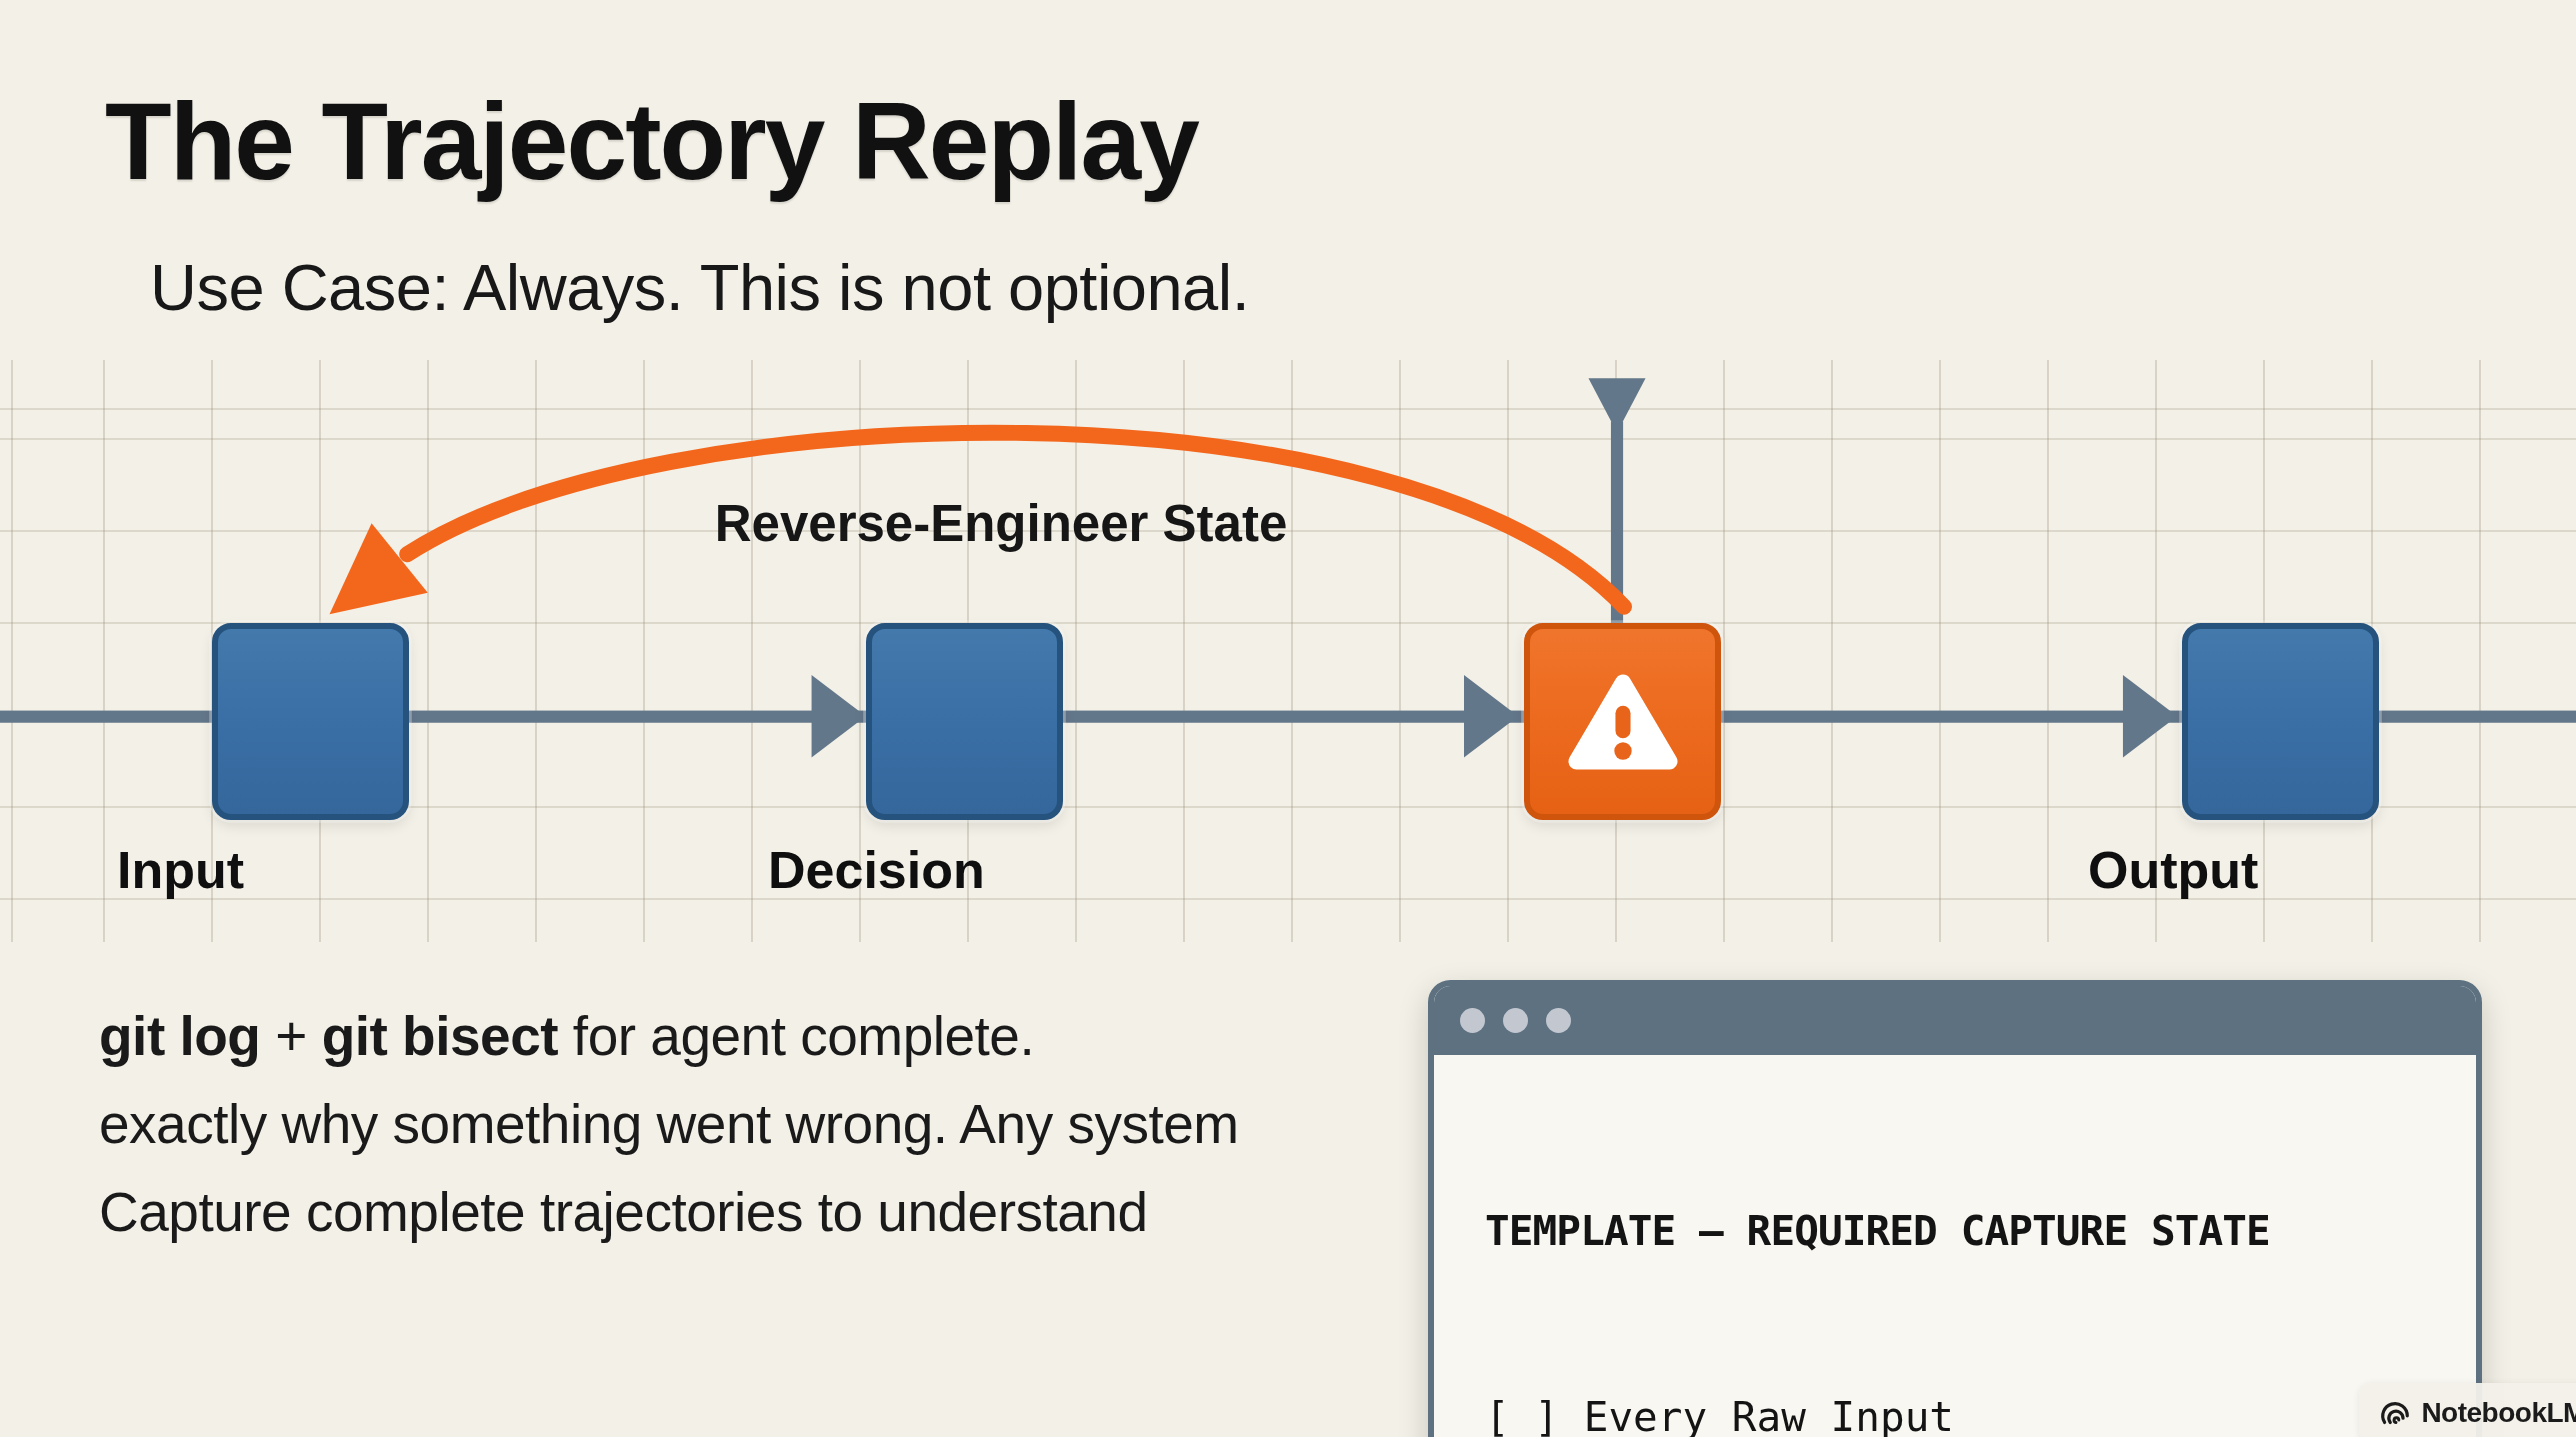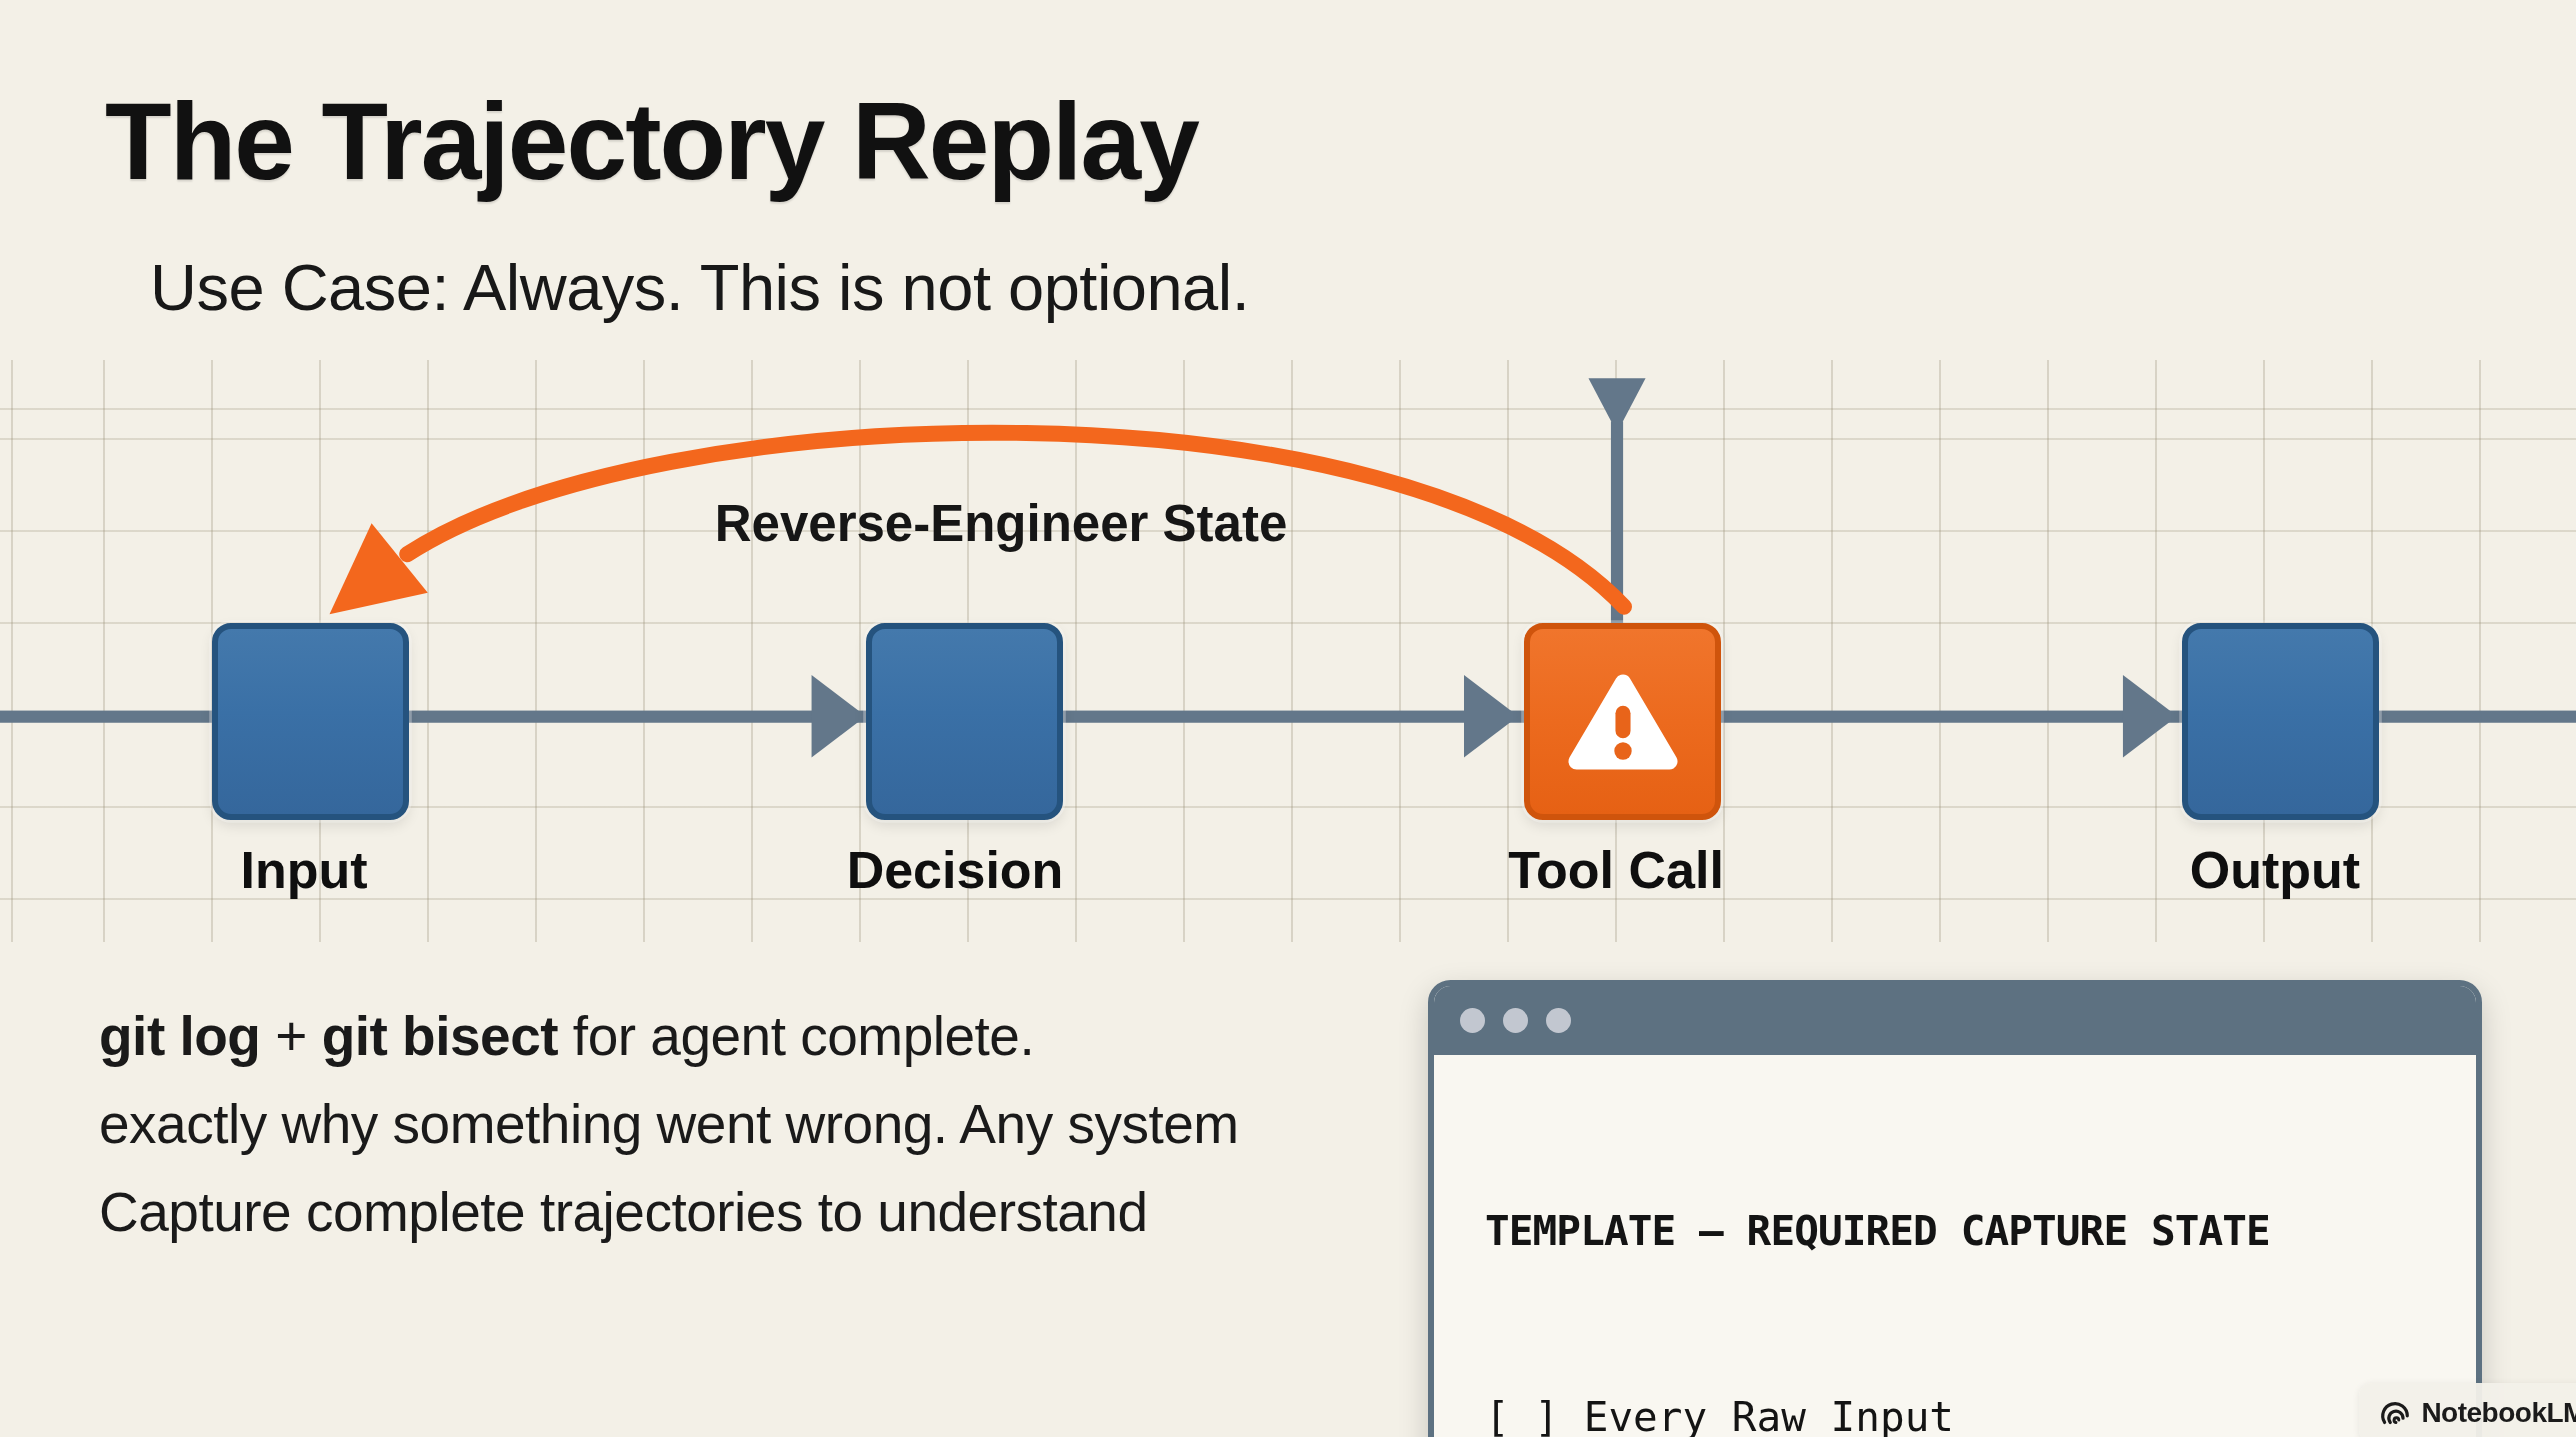--- a/index.html
+++ b/index.html
@@ -43,21 +43,21 @@
   .node.blue {
     background: linear-gradient(180deg, #4479ac 0%, #3a70a6 45%, #35679c 100%);
     border: 6.6px solid #25537e;
   }
   .node.orange {
     background: linear-gradient(180deg, #f0752c 0%, #ec6a1e 50%, #e66114 100%);
     border: 6.6px solid #cf540c;
   }
   .node-label {
     position: absolute; top: 839px; width: 374px; z-index: 2;
-    text-align: center; font-size: 52px; font-weight: bold; color: #0f0f0f;
+    font-size: 52px; font-weight: bold; color: #0f0f0f;
     line-height: 1.2;
   }
   .curve-label {
     position: absolute; left: 533px; top: 494px; width: 936px; z-index: 3;
     text-align: center; font-size: 51px; font-weight: bold; color: #161616;
   }
 
   .description {
     position: absolute; left: 99px; top: 992px; width: 1329px; z-index: 2;
     font-size: 55px; color: #1a1a1a; line-height: 88px; letter-spacing: -0.5px;
@@ -123,21 +123,20 @@
     <svg width="116" height="116" viewBox="0 0 100 100">
       <path d="M50 16 L90 84 L10 84 Z" fill="#ffffff" stroke="#ffffff" stroke-width="14" stroke-linejoin="round"></path>
       <rect x="43.5" y="36" width="13" height="28" rx="6.5" fill="#e8641a"></rect>
       <circle cx="50" cy="75" r="7.5" fill="#e8641a"></circle>
     </svg>
   </div>
   <div class="node blue" style="left:2182px"></div>
 
   <div class="node-label" style="left:117px">Input</div>
   <div class="node-label" style="left:768px">Decision</div>
-  <div class="node-label" style="left:1429px">Tool Call</div>
   <div class="node-label" style="left:2088px">Output</div>
 
   <div class="curve-label">Reverse-Engineer State</div>
 
   <div class="description">
     <div><span class="b">git log</span><span> + </span><span class="b">git bisect</span><span> for agent complete.</span></div>
     <div>exactly why something went wrong. Any system</div>
     <div>Capture complete trajectories to understand</div>
   </div>
 

